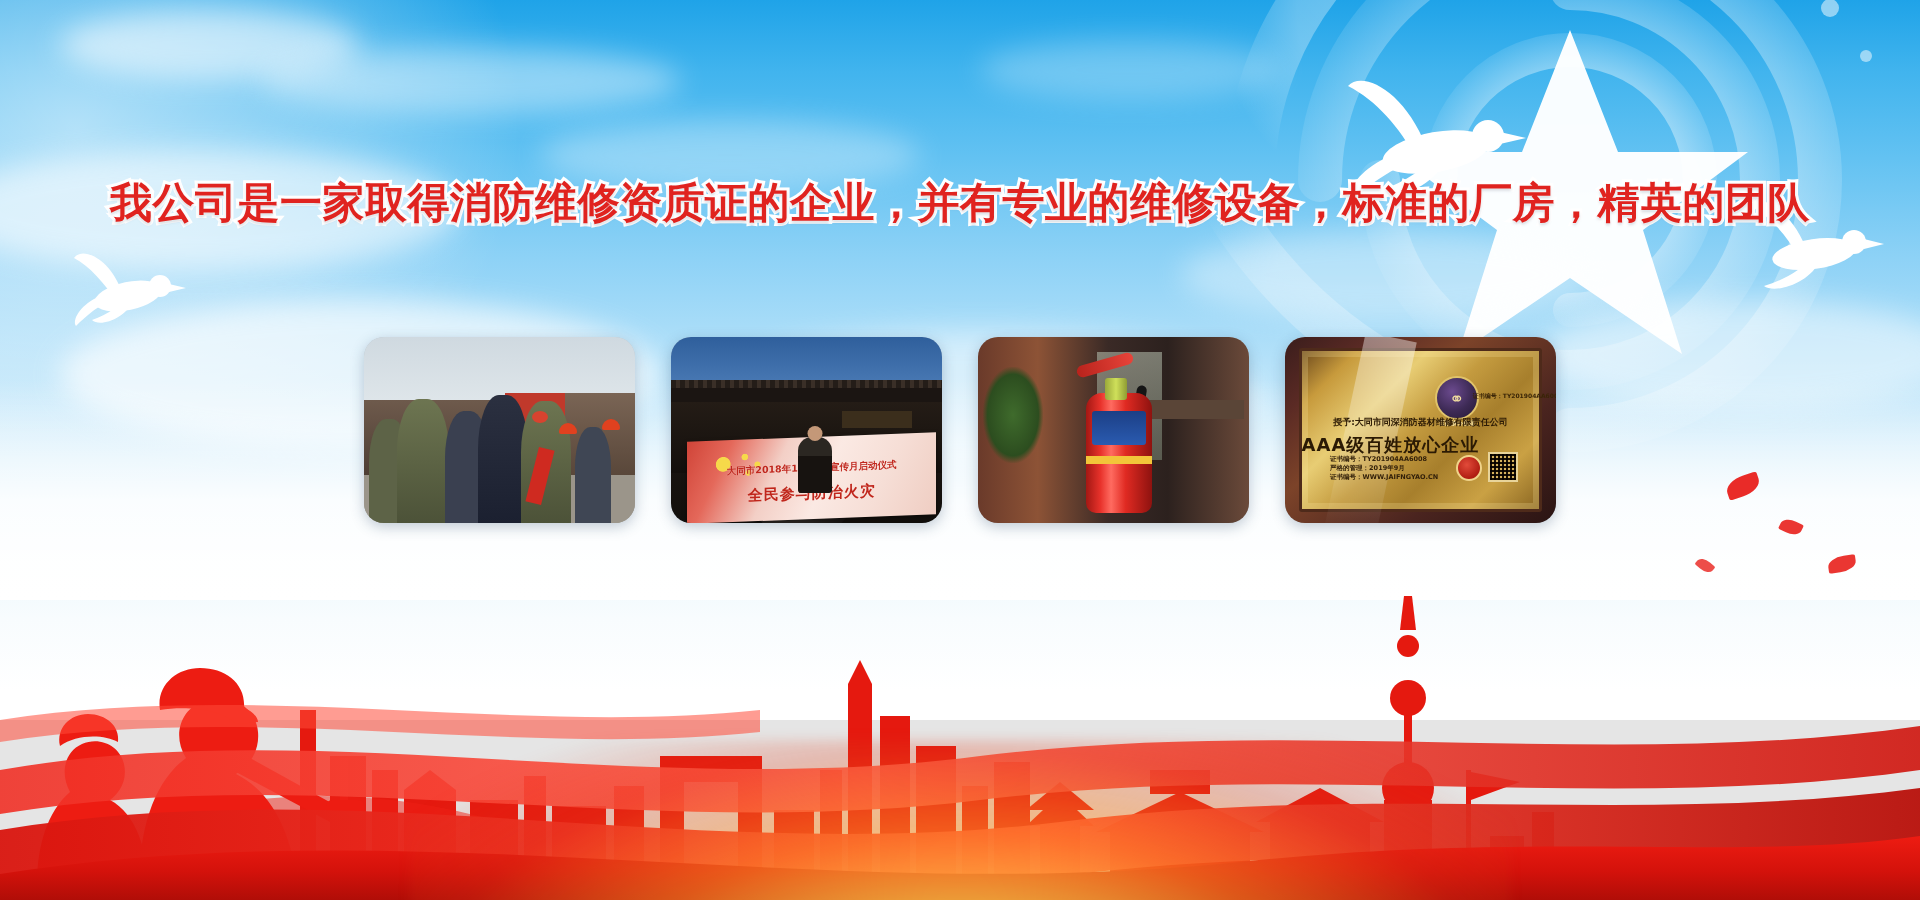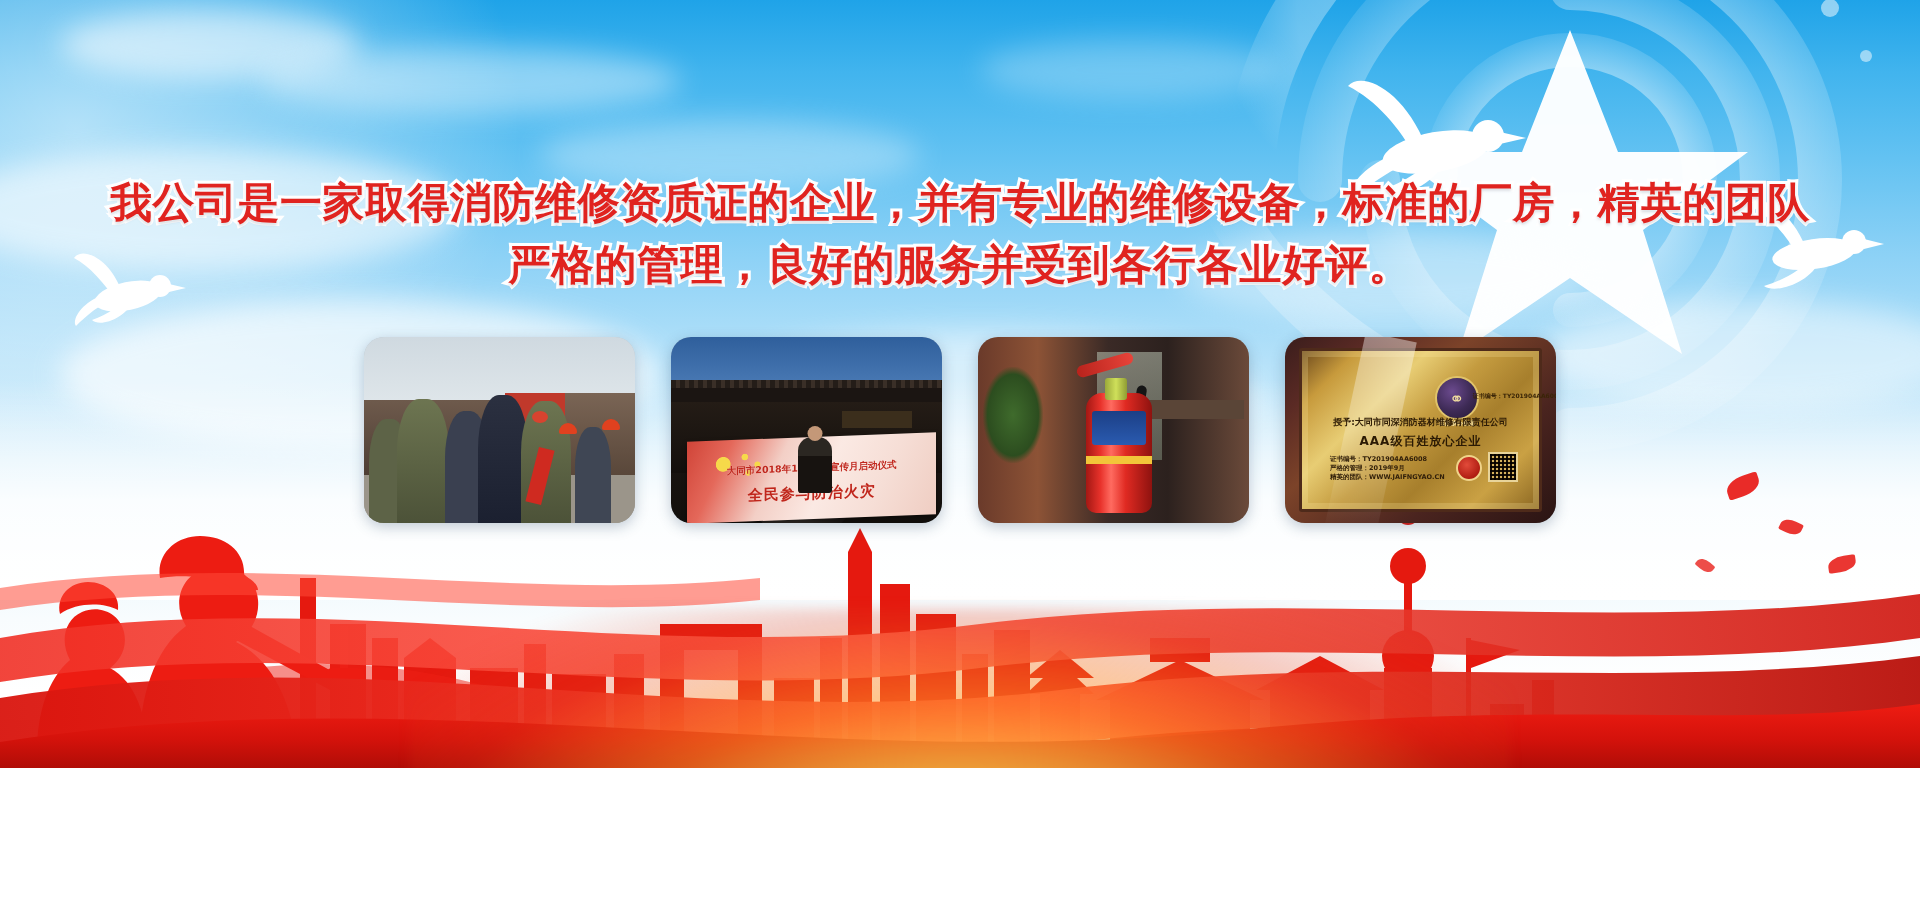--- a/index.html
+++ b/index.html
@@ -5,21 +5,21 @@
   * { margin:0; padding:0; box-sizing:border-box; }
   html, body { width:1920px; height:900px; overflow:hidden; }
   body {
     font-family: "DejaVu Sans", "Liberation Sans", sans-serif;
     background:#ffffff;
   }
 
   .banner {
     position:relative;
     width:1920px;
-    height:768px;
+    height:900px;
     overflow:hidden;
     background:#e5e5e5;
   }
 
   
   .sky {
     position:absolute; left:0; top:0; width:1920px; height:720px;
     background:
       linear-gradient(to bottom,
         #1fa3e8 0%,
@@ -178,22 +178,22 @@
   .p4-seal { position:absolute; left:56%; top:16%; width:44px; height:44px; border-radius:50%;
       background:radial-gradient(circle at 38% 34%, #6b4a8e 0%, #3d2a55 55%, #241835 100%);
       border:2px solid #e0c36a; }
   .p4-seal-txt { position:absolute; left:50%; top:50%; transform:translate(-50%,-50%);
       color:#f0dca0; font-size:18px; font-weight:bold; }
   .p4-seal-cap { position:absolute; left:50%; top:100%; transform:translateX(-50%);
       margin-top:1px; white-space:nowrap; color:#f3e2a8; font-size:6px; font-weight:bold; }
   .p4-code { position:absolute; left:72%; top:26%; color:#3a2507; font-size:6px; font-weight:bold; white-space:nowrap;}
   .p4-line1 { position:absolute; left:0; top:41%; width:100%; text-align:center;
       color:#2e1c05; font-size:9px; font-weight:bold; white-space:nowrap; }
-  .p4-line2 { position:absolute; left:0; top:52%; width:100%; text-align:center;
-      color:#2b1a04; font-size:12px; font-weight:bold; letter-spacing:1px; white-space:nowrap; }
+  .p4-line2 { position:absolute; left:0; top:52%; width:100%; 
+      color:#2b1a04; font-size:18px; font-weight:bold; letter-spacing:1px; white-space:nowrap; }
   .p4-meta { position:absolute; left:12%; top:66%; color:#32200a; font-size:6.5px; line-height:9px; font-weight:bold;}
   .p4-qr { position:absolute; right:9%; top:64%; width:30px; height:30px;
       background:
         repeating-linear-gradient(to bottom,#1b1206 0 2px, #e8d49a 2px 4px),
         repeating-linear-gradient(to right,#1b1206 0 2px, #e8d49a 2px 4px);
       background-blend-mode:multiply; border:2px solid #e8d49a; }
   .p4-badge { position:absolute; right:24%; top:66%; width:26px; height:26px; border-radius:50%;
       background:radial-gradient(circle at 40% 36%, #e24b3a 0%, #b01d12 70%); border:2px solid #f0d48a;}
 
   
@@ -288,21 +288,20 @@
         <circle cx="114" cy="54" r="12"></circle>
         <polygon points="124,51 144,56 124,61"></polygon>
         <path d="M66 60 C50 20 18 4 6 16 C28 26 46 46 58 68 Z"></path>
         <path d="M80 72 C70 96 34 106 24 98 C44 92 62 82 72 68 Z"></path>
       </g>
     </svg>
   </div>
 
   <div class="headline">
     <span class="line l1">我公司是一家取得消防维修资质证的企业，并有专业的维修设备，标准的厂房，精英的团队</span>
-    <span class="line l2">严格的管理，良好的服务并受到各行各业好评。</span>
   </div>
 
   <div class="photos">
 
     <div class="photo">
       <div class="p1-sky"></div>
       <div class="p1-bld"></div>
       <div class="p1-bld2"></div>
       <div class="p1-banner"></div>
       <div class="p1-ground"></div>
@@ -352,21 +351,21 @@
         <div class="p4-seal">
           <span class="p4-seal-txt">⚭</span>
           <span class="p4-seal-cap">百姓放心企业</span>
         </div>
         <div class="p4-code">证书编号：TY201904AA6008</div>
         <div class="p4-line1">授予:大同市同深消防器材维修有限责任公司</div>
         <div class="p4-line2">AAA级百姓放心企业</div>
         <div class="p4-meta">
           <div>证书编号：TY201904AA6008</div>
           <div>严格的管理：2019年9月</div>
-          <div>精英的团队：WWW.JAIFNGYAO.CN</div>
+          <div>证书编号：WWW.JAIFNGYAO.CN</div>
         </div>
         <div class="p4-badge"></div>
         <div class="p4-qr"></div>
       </div>
     </div>
 
   </div>
 
   <div class="bottom">
     <svg viewBox="0 0 1920 430" preserveAspectRatio="none" xmlns="http://www.w3.org/2000/svg">

